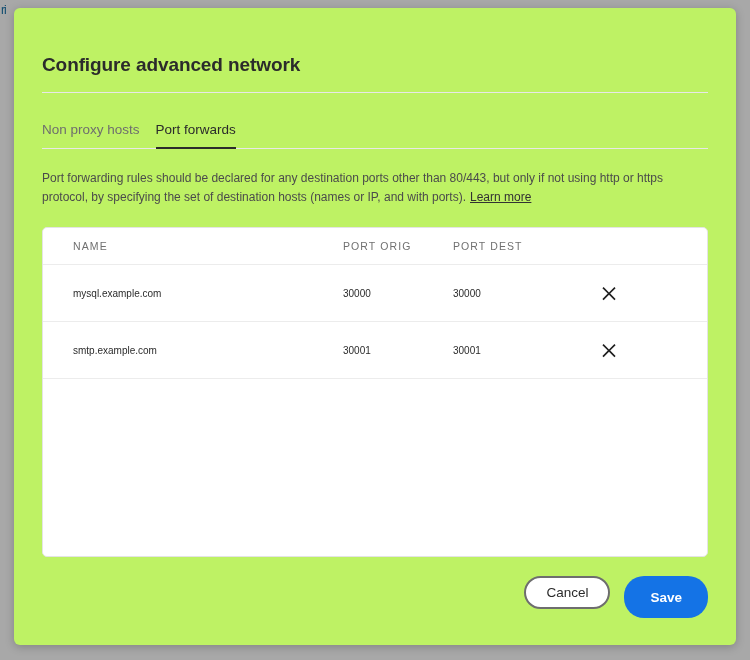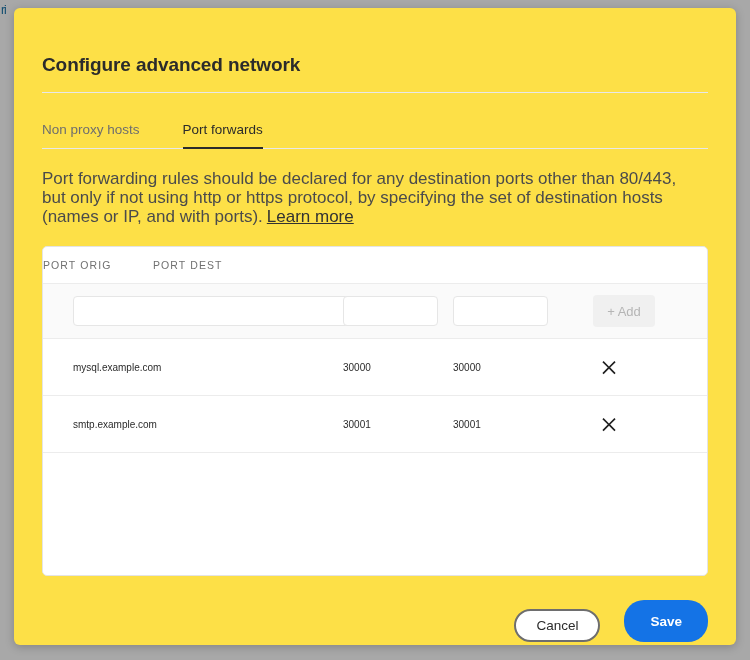--- a/index.html
+++ b/index.html
@@ -26,21 +26,21 @@
     line-height: 1;
     user-select: none;
   }
 
   .dialog {
     position: absolute;
     left: 14px;
     top: 8px;
     width: 722px;
     height: 637px;
-    background: #fde047;
+    background: #bef264;
     border-radius: 6px;
     box-shadow: 0 2px 10px rgba(0,0,0,0.22);
     box-sizing: border-box;
     overflow: hidden;
   }
 
   .dialog-inner {
     padding: 0 28px;
     height: 100%;
     box-sizing: border-box;
@@ -58,21 +58,21 @@
   .title-divider {
     margin-top: 16px;
     height: 1px;
     background: #e8e8e8;
   }
 
   
   .tabs {
     display: flex;
     align-items: flex-end;
-    gap: 43px;
+    gap: 16px;
     position: relative;
     height: 44px;
     padding-top: 12px;
   }
   .tab {
     font-size: 13.5px;
     color: #6e6e6e;
     padding-bottom: 12px;
     cursor: pointer;
     white-space: nowrap;
@@ -92,21 +92,21 @@
     background: #2b2b2b;
   }
   .tabs-divider {
     height: 1px;
     background: #e8e8e8;
     margin-top: -1px;
   }
 
   
   .description {
-    font-size: 17px;
+    font-size: 12px;
     color: #4b4b4b;
     line-height: 19px;
     padding-top: 20px;
     padding-right: 30px;
   }
   .learn-more {
     color: #323232;
     text-decoration: underline;
     cursor: pointer;
     margin-left: 4px;
@@ -190,24 +190,24 @@
     padding: 0;
     margin-left: 8px;
     cursor: pointer;
     line-height: 0;
   }
 
   
   .footer {
     position: absolute;
     right: 28px;
-    bottom: 3px;
+    bottom: 27px;
     display: flex;
-    align-items: flex-end;
-    gap: 24px;
+    align-items: flex-start;
+    gap: 14px;
   }
   .btn-cancel {
     background: #ffffff;
     border: 2px solid #6e6e6e;
     border-radius: 20px;
     color: #2b2b2b;
     font-size: 13.5px;
     font-family: "Liberation Sans", sans-serif;
     height: 33px;
     padding: 0 20px;
@@ -243,39 +243,26 @@
     </div>
     <div class="tabs-divider"></div>
 
     <div class="description">
       <span>Port forwarding rules should be declared for any destination ports other than 80/443, but only if not using http or https protocol, by specifying the set of destination hosts (names or IP, and with ports).</span><a class="learn-more">Learn more</a>
     </div>
 
     <div class="table-card">
 
       <div class="row head-row">
+        <div class="col-name head-cell">NAME</div>
         <div class="col-orig head-cell">PORT ORIG</div>
         <div class="col-dest head-cell">PORT DEST</div>
         <div class="col-action"></div>
       </div>
 
-      <div class="row add-row">
-        <div class="col-name">
-          <input class="field field-name" type="text" placeholder="" style="">
-        </div>
-        <div class="col-orig">
-          <input class="field field-port" type="text" placeholder="" style="">
-        </div>
-        <div class="col-dest">
-          <input class="field field-port" type="text" placeholder="" style="">
-        </div>
-        <div class="col-action">
-          <button class="add-btn">+ Add</button>
-        </div>
-      </div>
 
       <div class="row data-row">
         <div class="col-name">mysql.example.com</div>
         <div class="col-orig">30000</div>
         <div class="col-dest">30000</div>
         <div class="col-action">
           <button class="delete-btn">
             <svg width="16" height="16" viewBox="0 0 16 16">
               <path d="M2.6 2.0 L8 7.4 L13.4 2.0 L14.6 3.2 L9.2 8.6 L14.6 14.0 L13.4 15.2 L8 9.8 L2.6 15.2 L1.4 14.0 L6.8 8.6 L1.4 3.2 Z" fill="#1f1f1f"></path>
             </svg>

